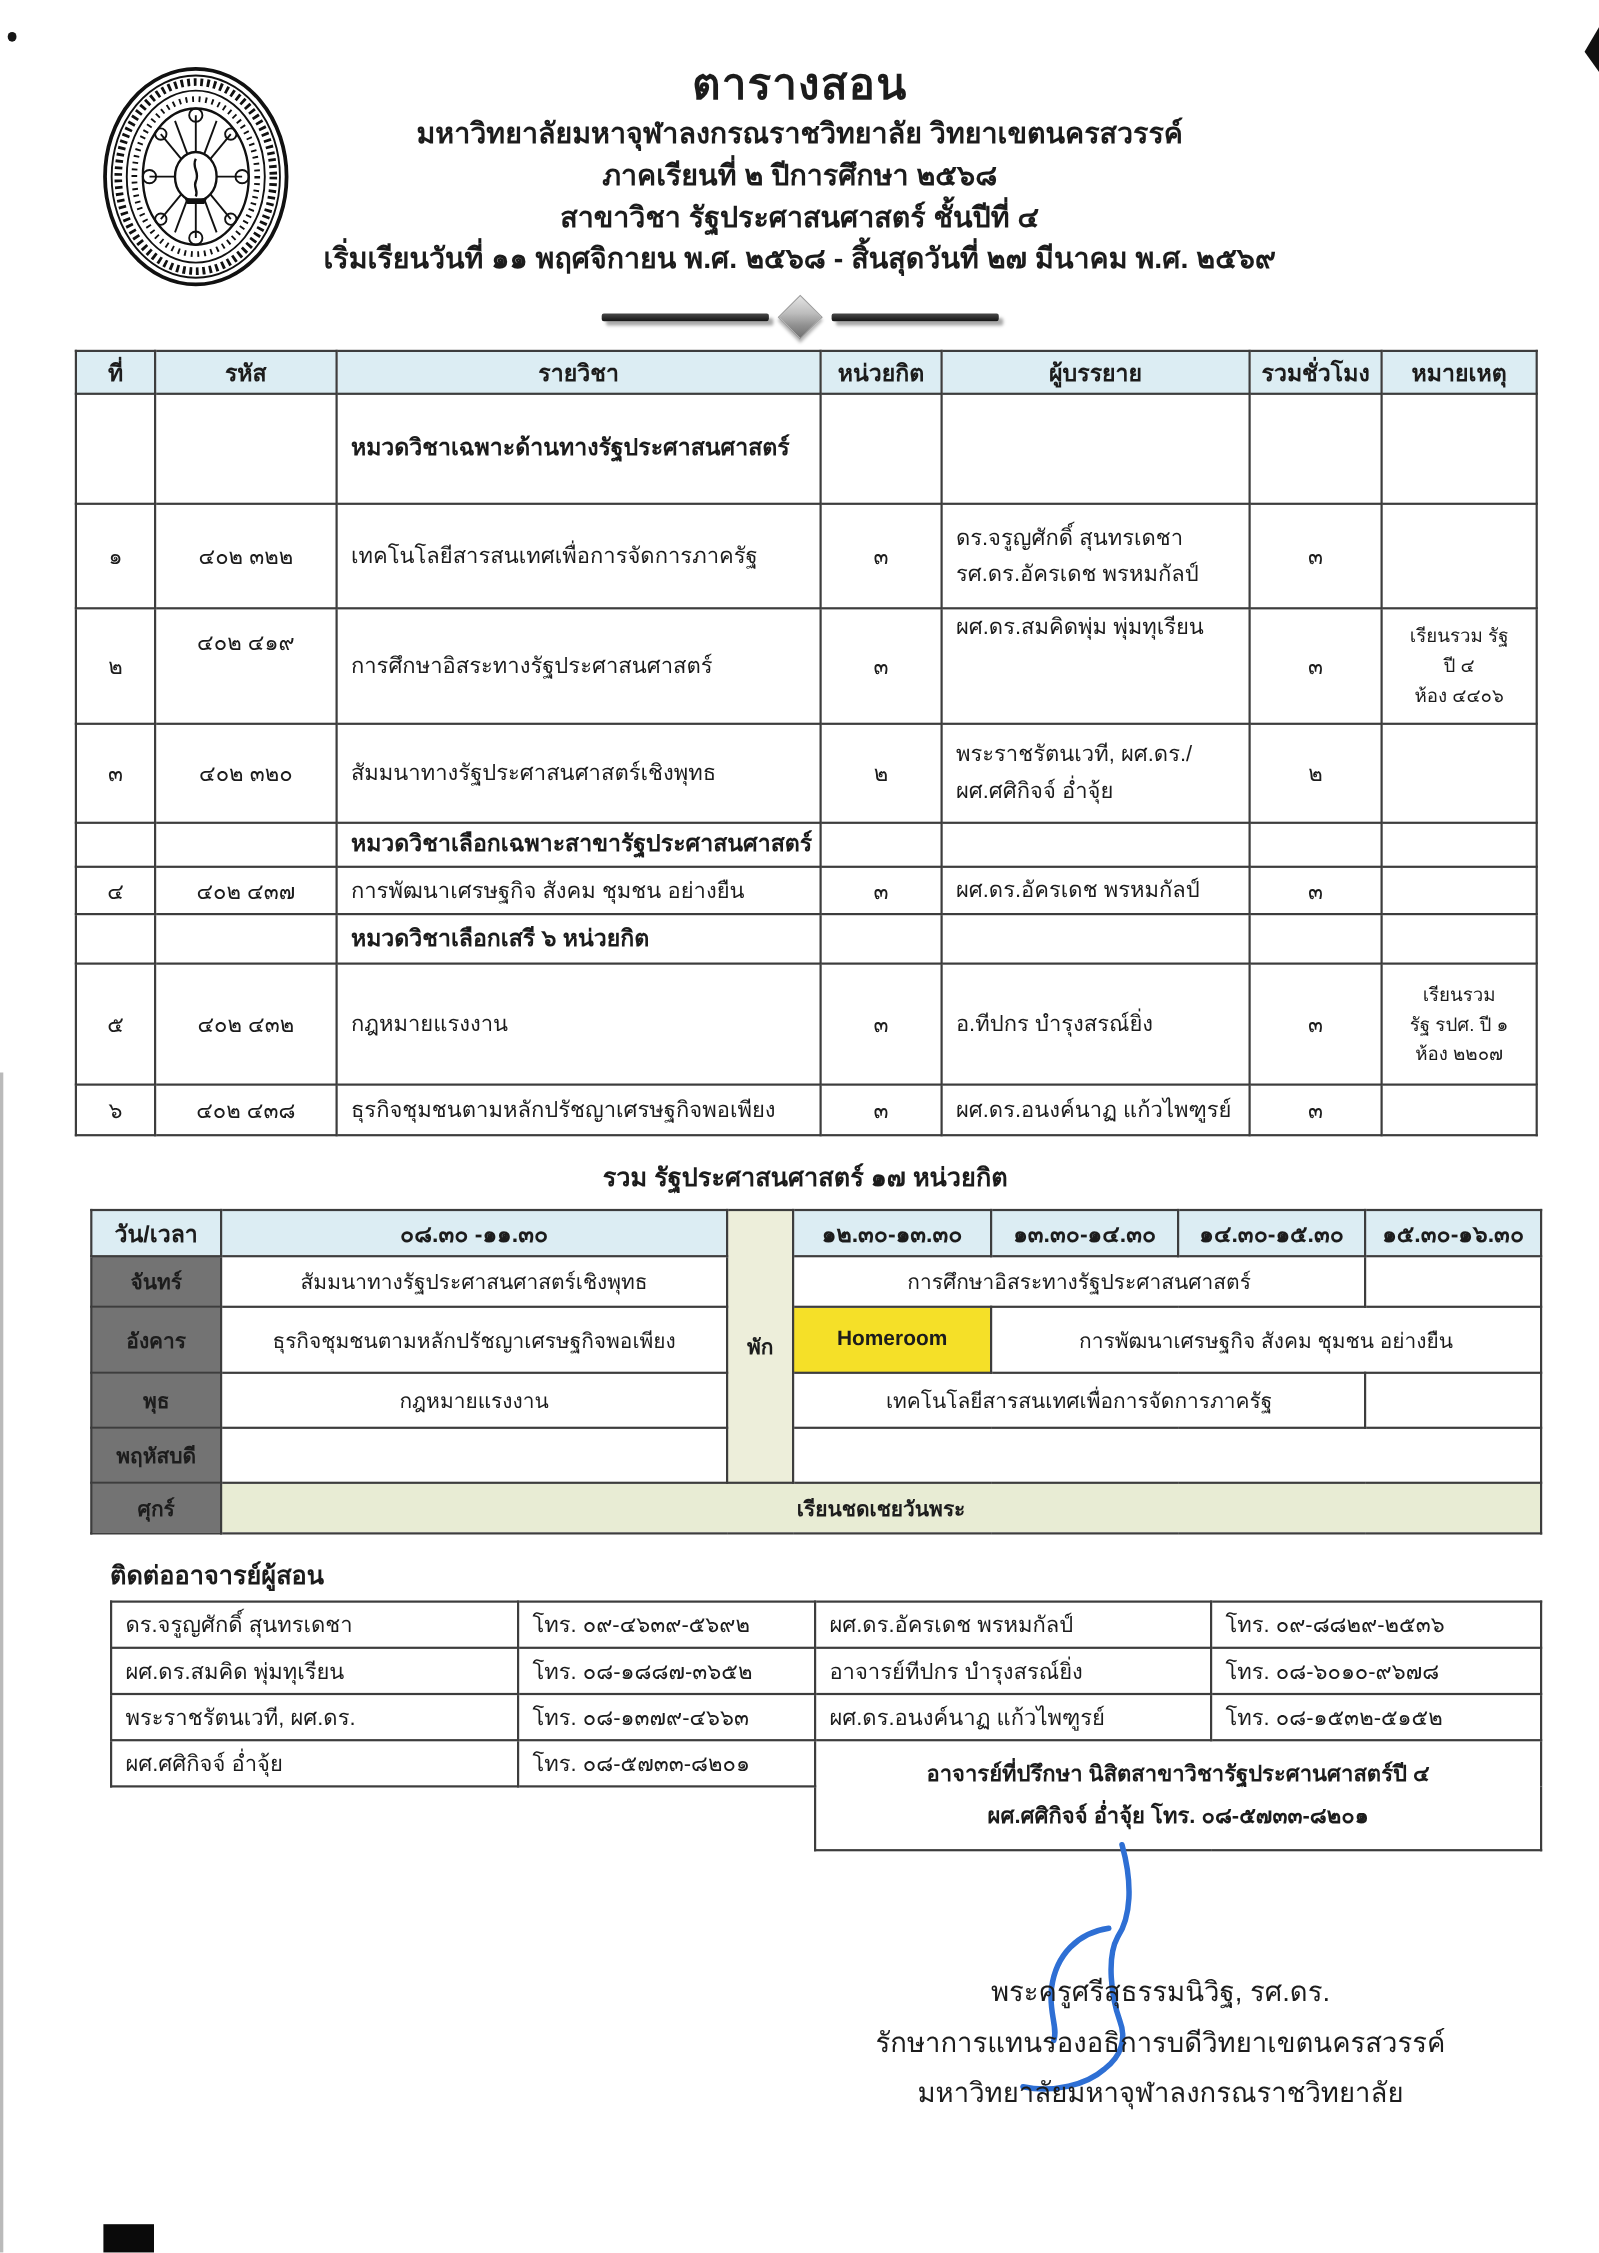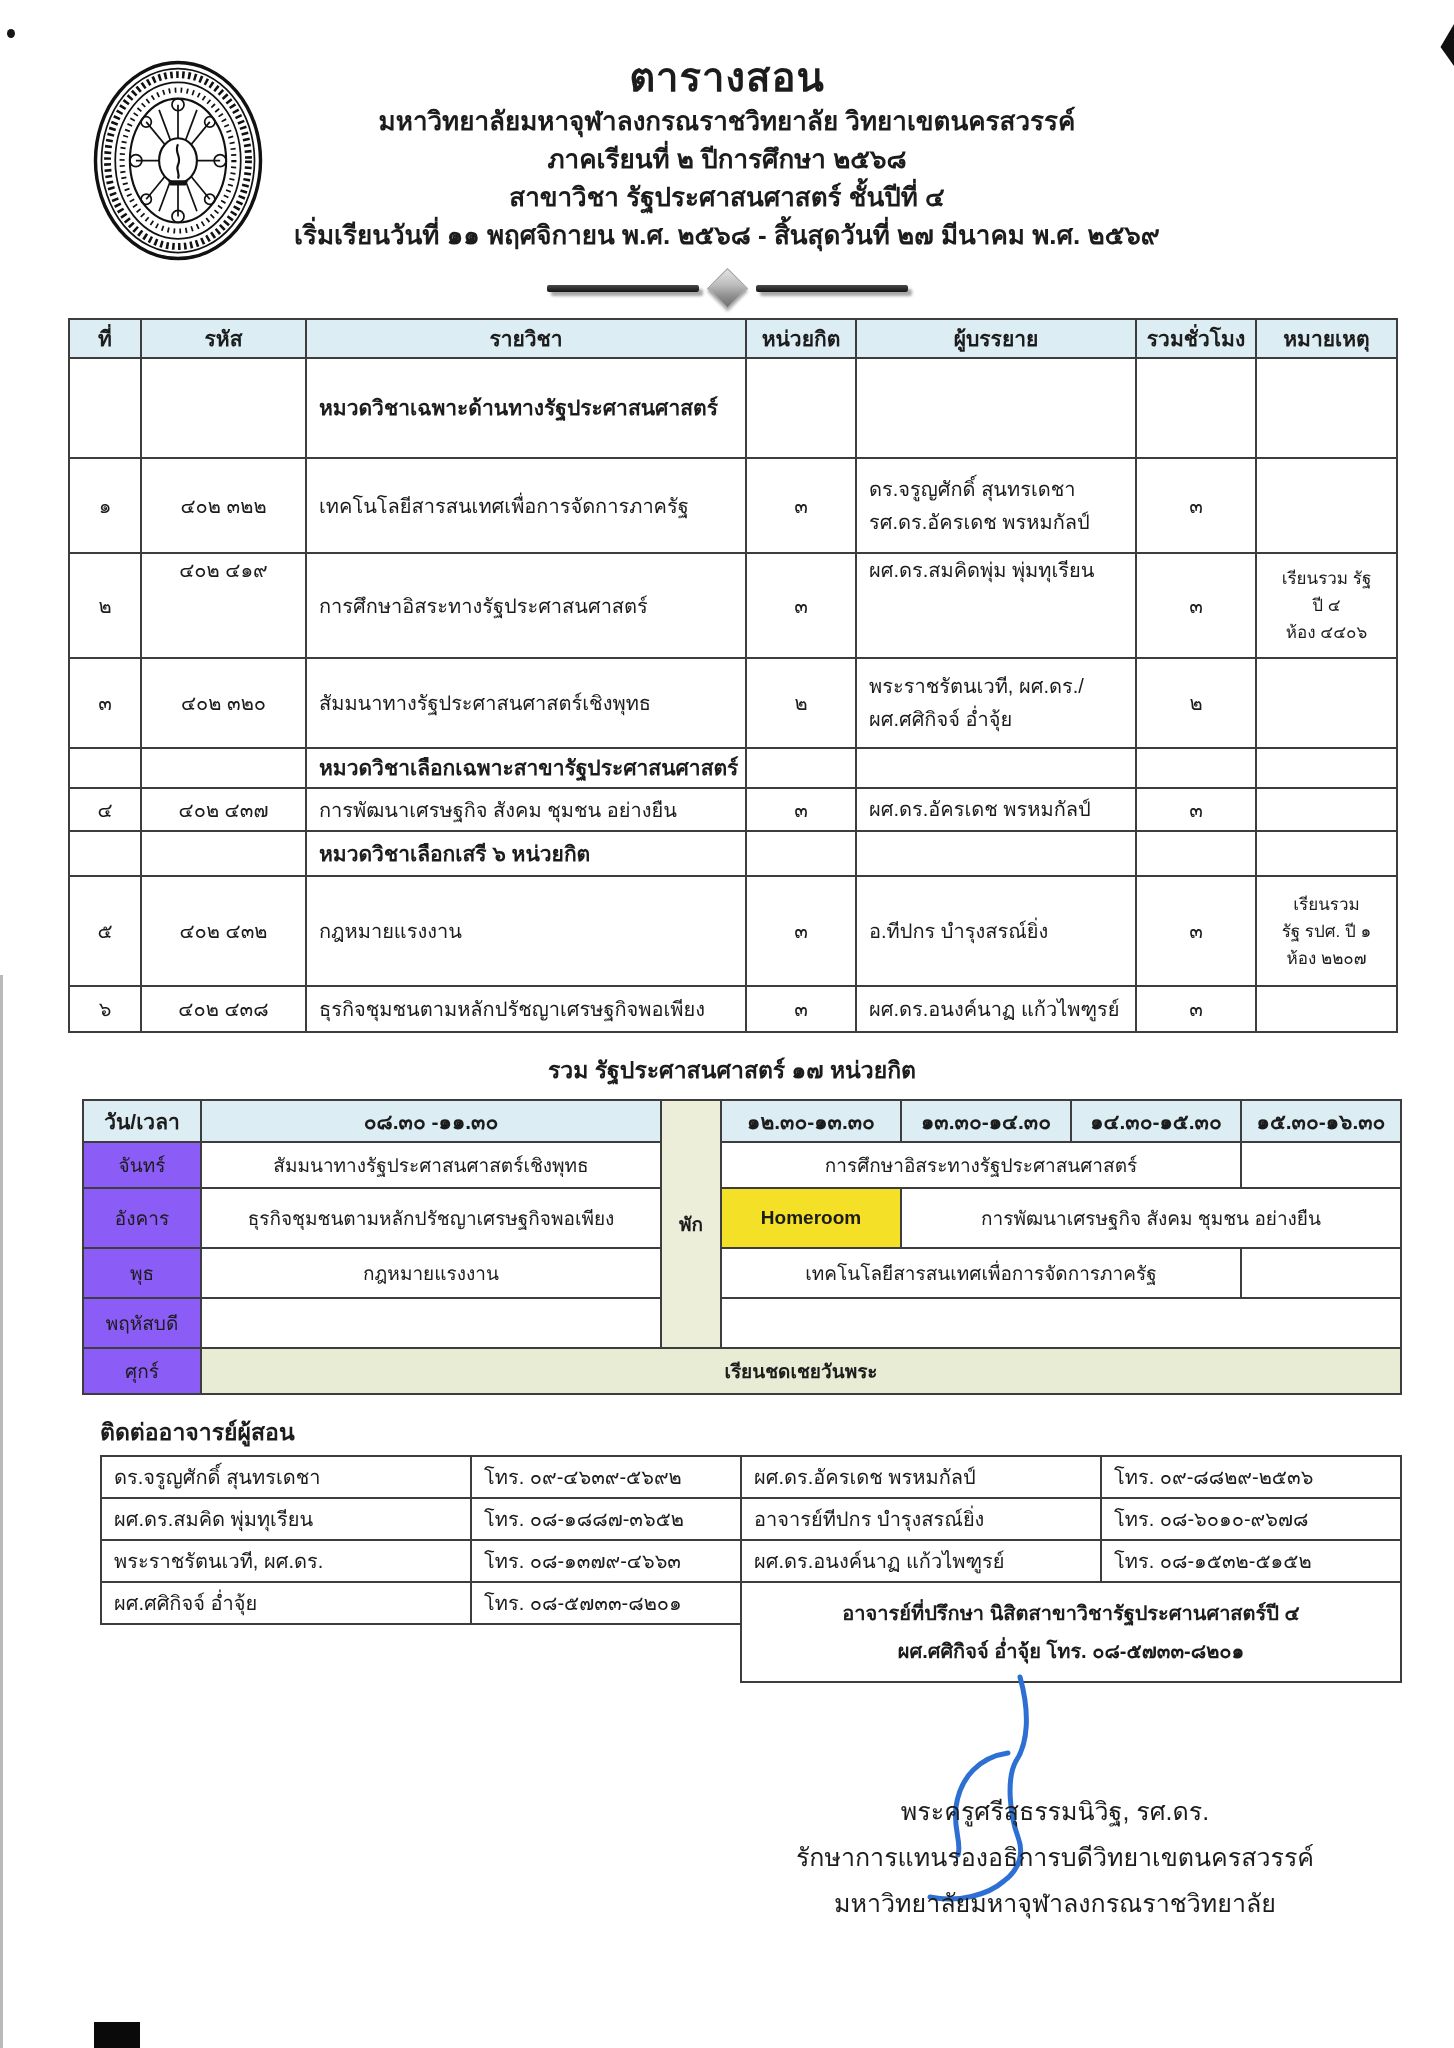--- a/index.html
+++ b/index.html
@@ -45,21 +45,21 @@
   table.course .subj{line-height:30px;}
   table.course .note{font-size:17px;}
   table.course .note .ln{line-height:27px;}
 
   
   .total{width:1328px;margin-left:68px;text-align:center;font-weight:bold;font-size:23px;line-height:34px;margin-top:20px;}
 
   
   table.sched{width:1318px;margin:12px 0 0 82px;}
   table.sched td{font-size:19px;text-align:center;vertical-align:middle;}
-  .day{background:#8b5cf6;font-weight:normal;font-size:21px;text-align:center;}
+  .day{background:#737373;font-weight:bold;font-size:21px;text-align:center;}
   .break-col{background:#edeeda;font-size:19px;font-weight:bold;text-align:center;vertical-align:middle;}
   .homeroom{background:#f5e028;font-weight:bold;font-size:21px;font-family:"Liberation Sans",sans-serif;margin-top:48px;}
   .friday{background:#e8ecd4;font-weight:bold;font-size:21px;}
 
   
   .contacts-heading{margin:20px 0 0 100px;font-size:23px;font-weight:bold;line-height:34px;}
   table.contacts{width:1300px;margin:6px 0 0 100px;}
   table.contacts td{font-size:20px;vertical-align:middle;}
   table.contacts .ghost{border:none;background:transparent;}
   .advisor{text-align:center;font-weight:bold;font-size:21px;vertical-align:middle;}
@@ -165,21 +165,21 @@
             <span class="ln">ดร.จรูญศักดิ์ สุนทรเดชา</span>
             <span class="ln">รศ.ดร.อัครเดช พรหมกัลป์</span>
           </td>
       <td class="c">๓</td>
       <td class="c note">
             <span class="ln"></span>
           </td>
     </tr>
     <tr style="height:105px">
       <td class="c">๒</td>
-      <td class="c" style="vertical-align:top;padding-top:0">๔๐๒ ๔๑๙</td>
+      <td class="c" style="vertical-align:top;padding-top:14px">๔๐๒ ๔๑๙</td>
       <td class="l subj">การศึกษาอิสระทางรัฐประศาสนศาสตร์</td>
       <td class="c">๓</td>
       <td class="l lect" style="vertical-align:top;padding-top:0">
             <span class="ln">ผศ.ดร.สมคิดพุ่ม  พุ่มทุเรียน</span>
           </td>
       <td class="c">๓</td>
       <td class="c note">
             <span class="ln">เรียนรวม รัฐ</span>
             <span class="ln">ปี ๔</span>
             <span class="ln">ห้อง ๔๔๐๖</span>

